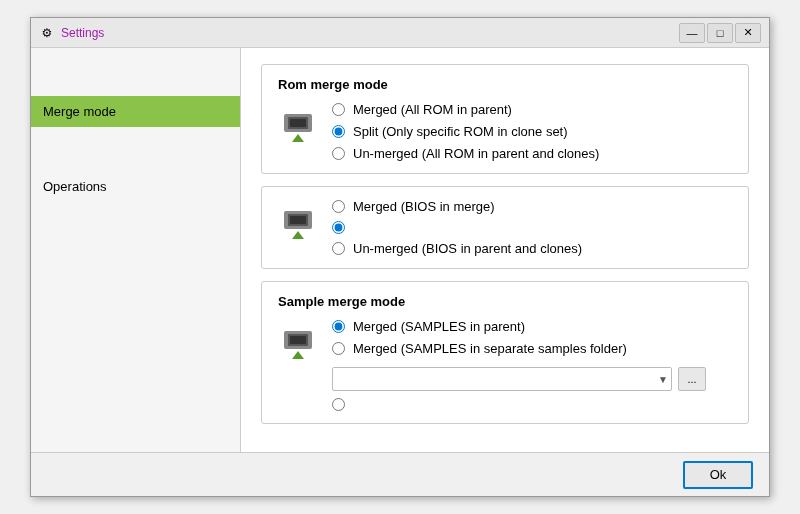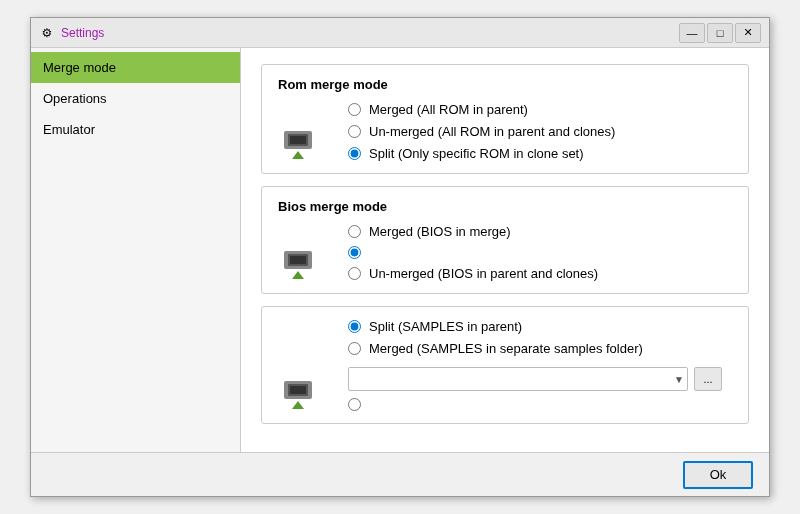--- a/index.html
+++ b/index.html
@@ -74,20 +74,21 @@
       width: 210px;
       background: #f5f5f5;
       border-right: 1px solid #ccc;
       padding-top: 4px;
     }
     .sidebar-item {
       padding: 8px 12px;
       cursor: pointer;
       font-size: 13px;
       color: #000;
+      margin-top: 44px;
     }
     .sidebar-item.active {
       background: #8bc34a;
       color: #000;
       font-weight: 500;
     }
     .main-panel {
       flex: 1;
       padding: 16px 20px;
       overflow-y: auto;
@@ -101,22 +102,22 @@
       background: #fff;
     }
     .section-title {
       font-size: 13px;
       font-weight: 600;
       margin-bottom: 10px;
       color: #000;
     }
     .section-inner {
       display: flex;
-      align-items: flex-end;
-      gap: 30px;
+      align-items: flex-start;
+      gap: 14px;
     }
     .section-icon {
       width: 40px;
       height: 40px;
       flex-shrink: 0;
       margin-top: 2px;
     }
     .options-list {
       display: flex;
       flex-direction: column;
@@ -223,23 +224,20 @@
 
   <div class="content-area">
 
     <div class="sidebar">
       <div class="sidebar-item active">
         <span>Merge mode</span>
       </div>
       <div class="sidebar-item">
         <span>Operations</span>
       </div>
-      <div class="sidebar-item">
-        <span>Emulator</span>
-      </div>
     </div>
 
     <div class="main-panel">
 
       <div class="section">
         <div class="section-title">Rom merge mode</div>
         <div class="section-inner">
           <div class="section-icon">
             <svg width="40" height="40" viewBox="0 0 40 40" xmlns="http://www.w3.org/2000/svg">
               <rect x="6" y="10" width="28" height="18" rx="2" fill="#888"></rect>
@@ -247,72 +245,72 @@
               <rect x="12" y="15" width="16" height="8" rx="1" fill="#333"></rect>
               <polygon points="20,30 14,38 26,38" fill="#5a9a2a"></polygon>
             </svg>
           </div>
           <div class="options-list">
             <label class="radio-option">
               <input type="radio" name="rom-merge" style="">
               <span>Merged (All ROM in parent)</span>
             </label>
             <label class="radio-option">
+              <input type="radio" name="rom-merge" checked="" style="">
+              <span>Split (Only specific ROM in clone set)</span>
+            </label>
+            <label class="radio-option">
               <input type="radio" name="rom-merge" style="">
               <span>Un-merged (All ROM in parent and clones)</span>
-            </label>
-            <label class="radio-option">
-              <input type="radio" name="rom-merge" checked="" style="">
-              <span>Split (Only specific ROM in clone set)</span>
-            </label>
-          </div>
-        </div>
-      </div>
-
-      <div class="section">
-        <div class="section-title">Bios merge mode</div>
-        <div class="section-inner">
-          <div class="section-icon">
-            <svg width="40" height="40" viewBox="0 0 40 40" xmlns="http://www.w3.org/2000/svg">
-              <rect x="6" y="10" width="28" height="18" rx="2" fill="#888"></rect>
-              <rect x="10" y="13" width="20" height="12" rx="1" fill="#555"></rect>
-              <rect x="12" y="15" width="16" height="8" rx="1" fill="#333"></rect>
-              <polygon points="20,30 14,38 26,38" fill="#5a9a2a"></polygon>
-            </svg>
-          </div>
-          <div class="options-list">
-            <label class="radio-option">
-              <input type="radio" name="bios-merge" style="">
-              <span>Merged (BIOS in merge)</span>
-            </label>
-            <label class="radio-option">
-              <input type="radio" name="bios-merge" checked="" style="">
-            </label>
-            <label class="radio-option">
-              <input type="radio" name="bios-merge" style="">
-              <span>Un-merged (BIOS in parent and clones)</span>
             </label>
           </div>
         </div>
       </div>
 
       <div class="section">
         <div class="section-inner">
           <div class="section-icon">
             <svg width="40" height="40" viewBox="0 0 40 40" xmlns="http://www.w3.org/2000/svg">
               <rect x="6" y="10" width="28" height="18" rx="2" fill="#888"></rect>
               <rect x="10" y="13" width="20" height="12" rx="1" fill="#555"></rect>
               <rect x="12" y="15" width="16" height="8" rx="1" fill="#333"></rect>
               <polygon points="20,30 14,38 26,38" fill="#5a9a2a"></polygon>
             </svg>
           </div>
+          <div class="options-list">
+            <label class="radio-option">
+              <input type="radio" name="bios-merge" style="">
+              <span>Merged (BIOS in merge)</span>
+            </label>
+            <label class="radio-option">
+              <input type="radio" name="bios-merge" checked="" style="">
+            </label>
+            <label class="radio-option">
+              <input type="radio" name="bios-merge" style="">
+              <span>Un-merged (BIOS in parent and clones)</span>
+            </label>
+          </div>
+        </div>
+      </div>
+
+      <div class="section">
+        <div class="section-title">Sample merge mode</div>
+        <div class="section-inner">
+          <div class="section-icon">
+            <svg width="40" height="40" viewBox="0 0 40 40" xmlns="http://www.w3.org/2000/svg">
+              <rect x="6" y="10" width="28" height="18" rx="2" fill="#888"></rect>
+              <rect x="10" y="13" width="20" height="12" rx="1" fill="#555"></rect>
+              <rect x="12" y="15" width="16" height="8" rx="1" fill="#333"></rect>
+              <polygon points="20,30 14,38 26,38" fill="#5a9a2a"></polygon>
+            </svg>
+          </div>
           <div class="options-list" style="flex:1;">
             <label class="radio-option">
               <input type="radio" name="sample-merge" checked="" style="">
-              <span>Split (SAMPLES in parent)</span>
+              <span>Merged (SAMPLES in parent)</span>
             </label>
             <label class="radio-option">
               <input type="radio" name="sample-merge" style="">
               <span>Merged (SAMPLES in separate samples folder)</span>
             </label>
             <div class="split-row">
               <div class="split-dropdown-wrapper">
                 <select class="split-dropdown">
                   <option value=""></option>
                 </select>

